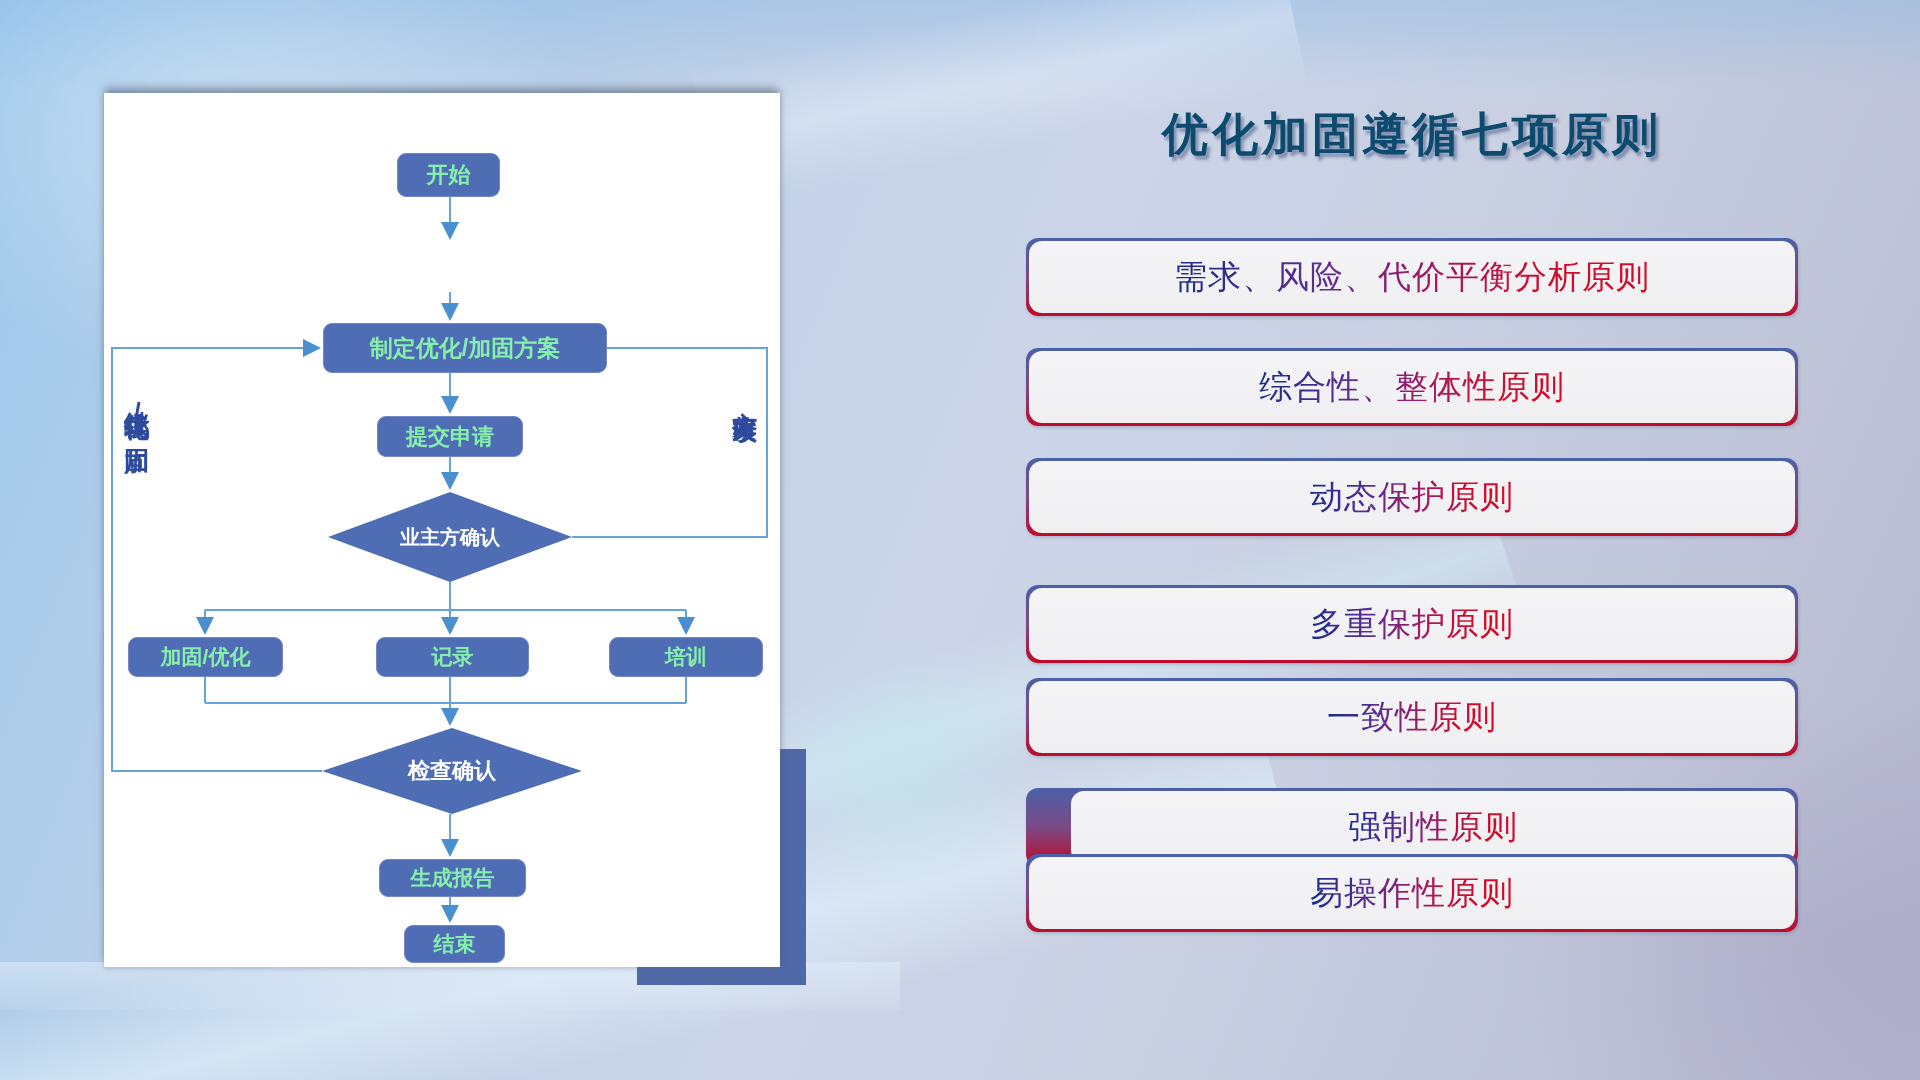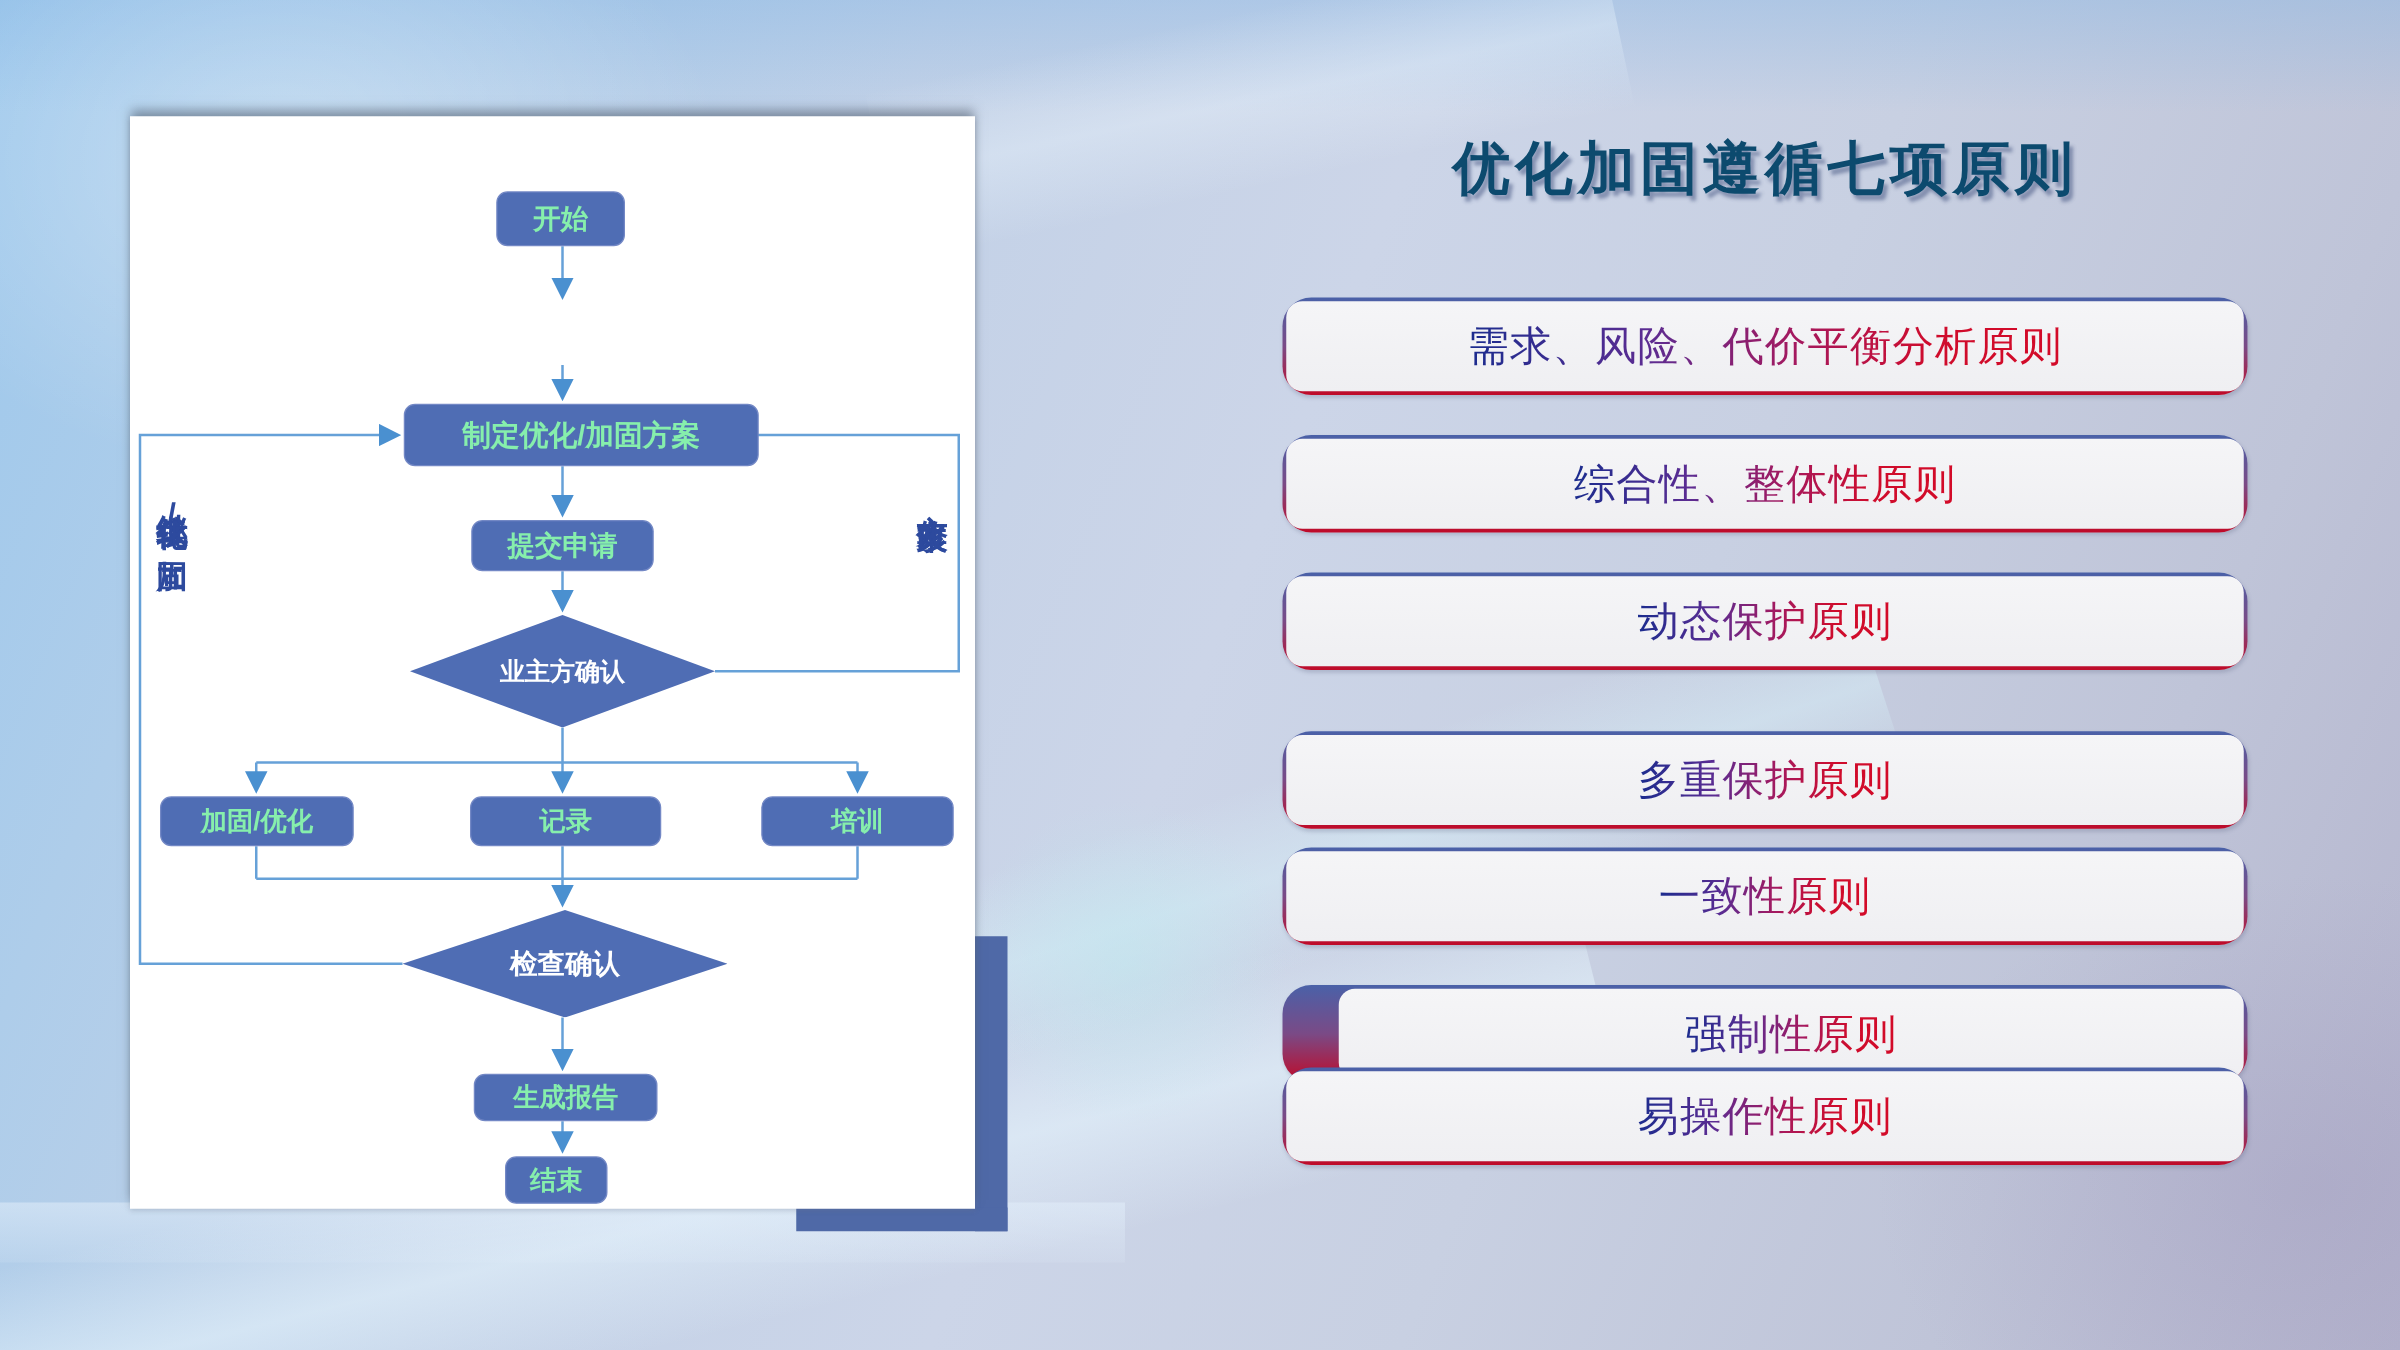--- a/index.html
+++ b/index.html
@@ -41,21 +41,21 @@
   .diamond{position:absolute;background:#4f6db4;color:#fff;font-weight:bold;
     display:flex;align-items:center;justify-content:center;text-align:center;
     clip-path:polygon(50% 0,100% 50%,50% 100%,0 50%);}
   .vlabel{position:absolute;writing-mode:vertical-rl;text-orientation:upright;
     color:#2d4a9e;font-weight:bold;line-height:1.05;letter-spacing:2px;}
 
   
   .rtitle{position:absolute;left:1026px;top:104px;width:772px;text-align:center;
     font-size:46px;font-weight:bold;color:#0c4a6e;letter-spacing:4px;
     text-shadow:3px 4px 3px rgba(44,62,110,.45);}
-  .pbox{position:absolute;left:1026px;width:772px;height:78px;border-radius:23px;
+  .pbox{position:absolute;left:1026px;width:772px;height:78px;border-radius:12px;
     background:linear-gradient(180deg,#4a61a8 0%,#7a4a86 50%,#c00a28 100%);
     padding:3px;box-sizing:border-box;box-shadow:1px 2px 3px rgba(90,100,130,.25);}
   .pbox .inner{width:100%;height:100%;border-radius:13px;
     background:linear-gradient(180deg,#f5f5f7 0%,#efeff2 100%);
     display:flex;align-items:center;justify-content:center;}
   .pbox .ptext{font-size:33px;letter-spacing:1px;
     background:linear-gradient(90deg,#1b2c8e 0%,#5b2c92 30%,#a4195f 55%,#cf0c2c 78%,#d30a28 100%);
     -webkit-background-clip:text;background-clip:text;color:transparent;}
 </style>
 </head>
@@ -113,21 +113,21 @@
   <div class="node" style="left:24px;top:544px;width:155px;height:40px;font-size:21px;">加固/优化</div>
 
   <div class="node" style="left:272px;top:544px;width:153px;height:40px;font-size:21px;">记录</div>
 
   <div class="node" style="left:505px;top:544px;width:154px;height:40px;font-size:21px;">培训</div>
 
   <div class="diamond" style="left:218px;top:635px;width:260px;height:86px;font-size:22px;">检查确认</div>
 
   <div class="node" style="left:275px;top:766px;width:147px;height:38px;font-size:21px;">生成报告</div>
 
-  <div class="node" style="left:300px;top:832px;width:82px;height:38px;font-size:21px;">结束</div>
+  <div class="node" style="left:300px;top:832px;width:101px;height:38px;font-size:21px;">结束</div>
 
   <div class="vlabel" style="left:20px;top:297px;font-size:25px;">继续优化/加固</div>
 
   <div class="vlabel" style="left:628px;top:299px;font-size:25px;">方案修改</div>
 </div>
 
 <div class="rtitle">优化加固遵循七项原则</div>
 
 <div class="pbox" style="top:238px;">
   <div class="inner">

